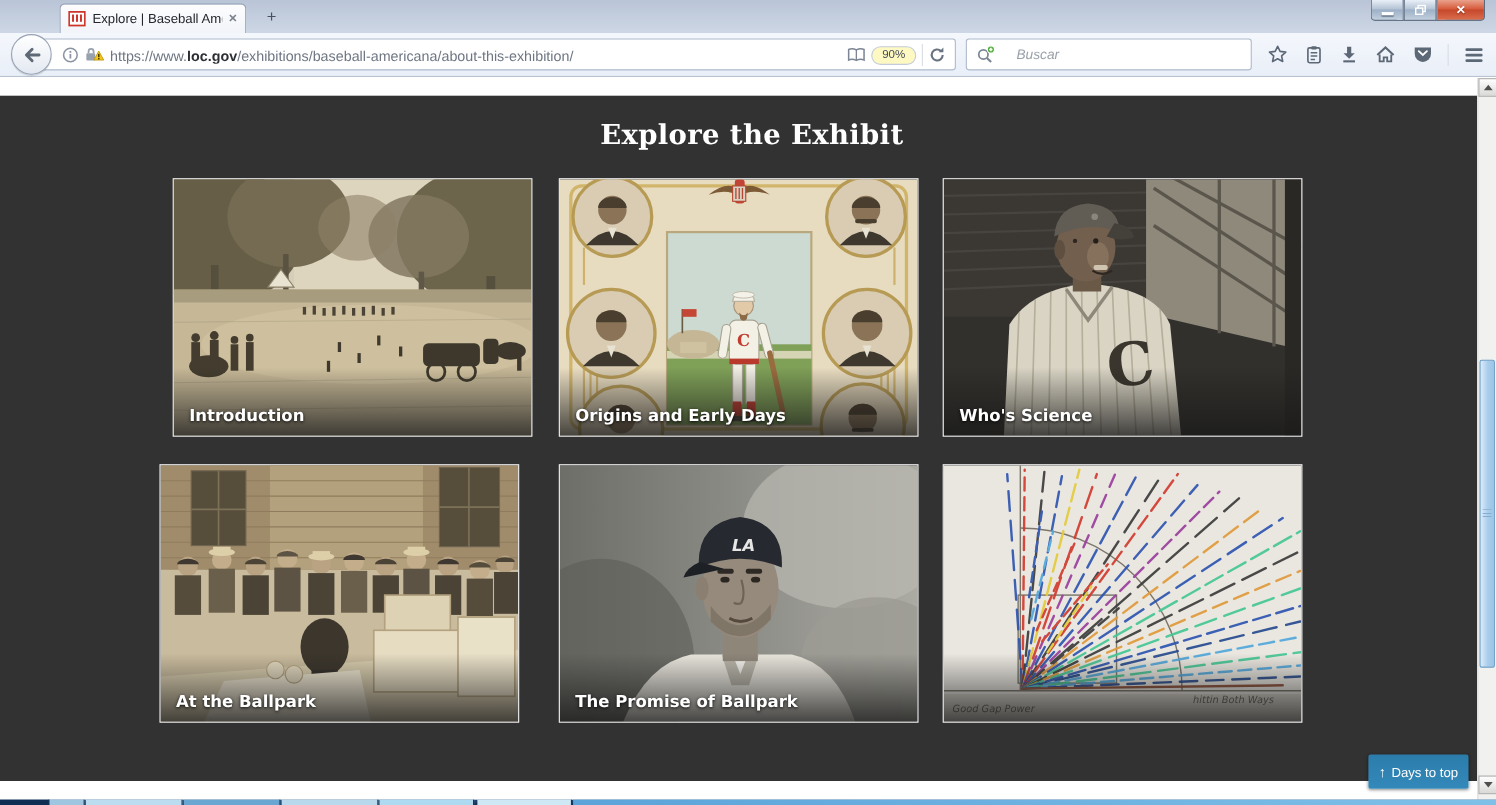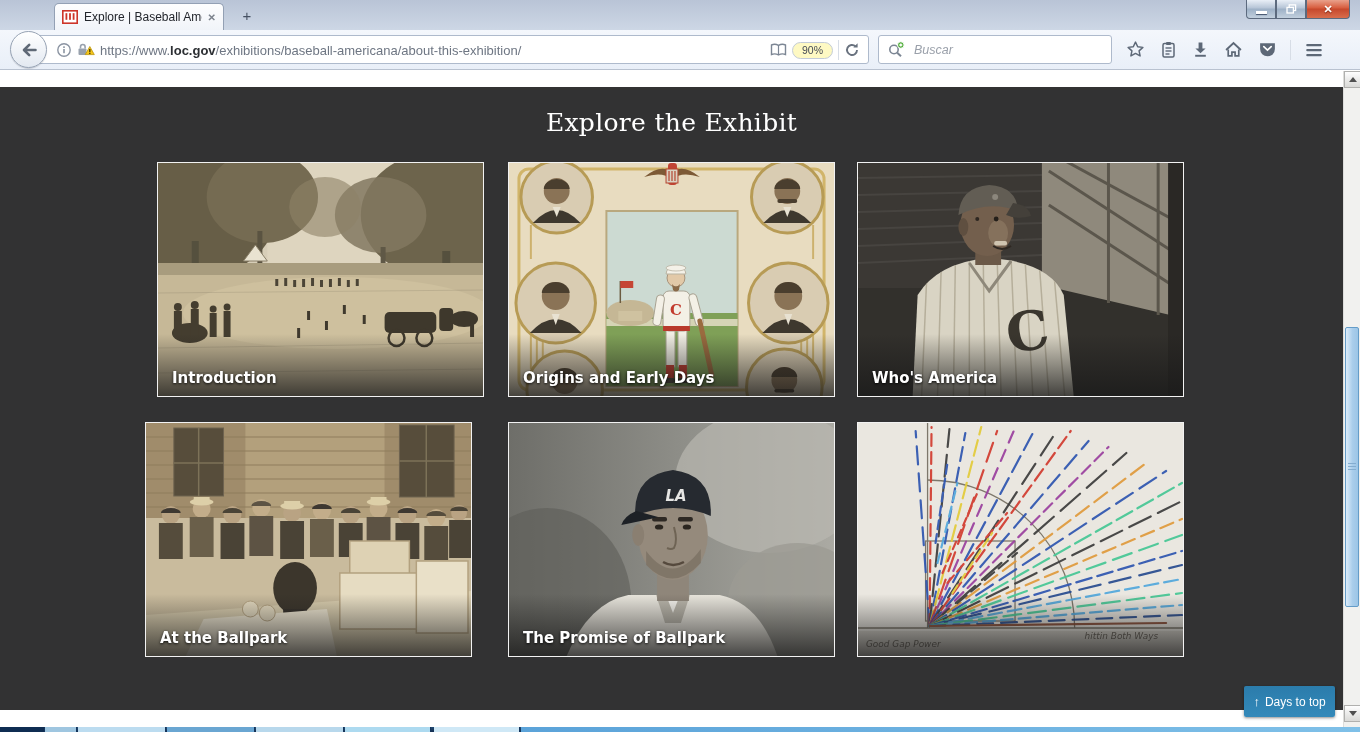--- a/index.html
+++ b/index.html
@@ -35,35 +35,35 @@
     background:linear-gradient(#ffffff,#e3e9f1);display:flex;align-items:center;
     justify-content:center;z-index:2;margin-right:-16px;box-shadow:0 1px 1px rgba(0,0,0,.15);}
   .url-bar{flex:none;width:838px;height:29px;box-sizing:border-box;background:#fff;
     border:1px solid #aebacc;border-radius:3px;display:flex;align-items:center;
     gap:5px;padding:1px 8px 0 24px;}
   .url-text{flex:1;font-size:13px;color:#6e7683;white-space:nowrap;overflow:hidden;}
   .url-text .domain{color:#2c2f33;font-weight:bold;}
   .zoom-pill{border:1px solid #c3ccd8;border-radius:9px;background:#fef9c3;
     font-size:10.5px;color:#454b55;padding:1.5px 9px;}
   .tb-divider{width:1px;height:20px;background:#d7dde6;}
-  .search-bar{flex:none;width:234px;height:29px;box-sizing:border-box;background:#fff;
+  .search-bar{flex:none;width:260px;height:29px;box-sizing:border-box;background:#fff;
     border:1px solid #aebacc;border-radius:3px;display:flex;align-items:center;
-    gap:5px;padding:0 8px;margin-left:9px;}
+    gap:15px;padding:0 8px;margin-left:9px;}
   .search-bar input{flex:1;border:none;outline:none;font-size:12.5px;min-width:0;
     font-family:"Liberation Sans",sans-serif;color:#333;background:transparent;}
   .search-bar input::placeholder{font-style:italic;color:#9aa0aa;}
   .tb-icons{display:flex;align-items:center;gap:15px;margin-left:14px;}
   .tb-icons .tb-divider{margin:0 -2px;}
   .icon{display:flex;align-items:center;justify-content:center;}
 
   
   .viewport{position:absolute;top:71px;left:0;width:1343px;height:656px;background:#fff;overflow:hidden;}
   .dark-section{position:absolute;top:16px;left:0;width:1343px;height:623px;background:#323233;}
-  .page-heading{position:absolute;top:21px;left:0;width:100%;text-align:center;margin:0;
-    color:#fff;font-family:"DejaVu Serif",serif;font-weight:400;font-size:25px;letter-spacing:.3px;}
+  .page-heading{position:absolute;top:21px;left:12px;width:100%;text-align:center;margin:0;
+    color:#fff;font-family:"DejaVu Serif",serif;font-weight:700;font-size:25px;letter-spacing:.3px;}
   .card{position:absolute;width:327px;height:235px;box-sizing:border-box;
     border:1px solid #f2f2f2;overflow:hidden;background:#555;cursor:pointer;}
   .card svg{position:absolute;inset:0;width:100%;height:100%;display:block;}
   .card .shade{position:absolute;left:0;right:0;bottom:0;height:62px;
     background:linear-gradient(rgba(30,30,30,0),rgba(25,25,25,.78));}
   .card-label{position:absolute;left:14px;bottom:9px;color:#fff;font-weight:700;font-size:15px;
     font-family:"DejaVu Sans",sans-serif;text-shadow:0 1px 3px rgba(0,0,0,.9);}
   .c1{left:157px;top:75px;} .c2{left:508px;top:75px;} .c3{left:857px;top:75px;}
   .c4{left:145px;top:335px;} .c5{left:508px;top:335px;} .c6{left:857px;top:335px;}
 
@@ -434,21 +434,21 @@
           <ellipse cx="106" cy="64" rx="5" ry="9" fill="#5f4f40"></ellipse>
           <rect x="137" y="78" width="13" height="4.5" rx="2" fill="#cfc4b0"></rect>
           <path d="M136 83 q9 6 18 0" stroke="#2e2721" stroke-width="2" fill="none"></path>
           <circle cx="139" cy="56" r="2.4" fill="#241f1a"></circle>
             <circle cx="120" cy="56" r="2" fill="#2e2721"></circle>
           <path d="M101 52 Q103 24 132 22 Q160 24 161 48 Q132 37 101 52 Z" fill="#625d54"></path>
           <path d="M156 40 Q172 42 174 53 Q161 57 149 52 Z" fill="#44403a"></path>
           <circle cx="138" cy="34" r="3" fill="#8b867c"></circle>
         </svg>
         <div class="shade"></div>
-        <span class="card-label">Who's America</span>
+        <span class="card-label">Who's Science</span>
       </div>
 
       <div class="card c4">
         <svg viewBox="0 0 327 233" preserveAspectRatio="none">
           <rect width="327" height="233" fill="#c9bb9d"></rect>
           <rect width="327" height="95" fill="#a08c6b"></rect>
           <rect x="100" y="0" width="140" height="95" fill="#b3a07c"></rect>
           <g stroke="#8f7c5d" stroke-width="1">
             <line x1="0" y1="14" x2="327" y2="14"></line>
               <line x1="0" y1="28" x2="327" y2="28"></line>

